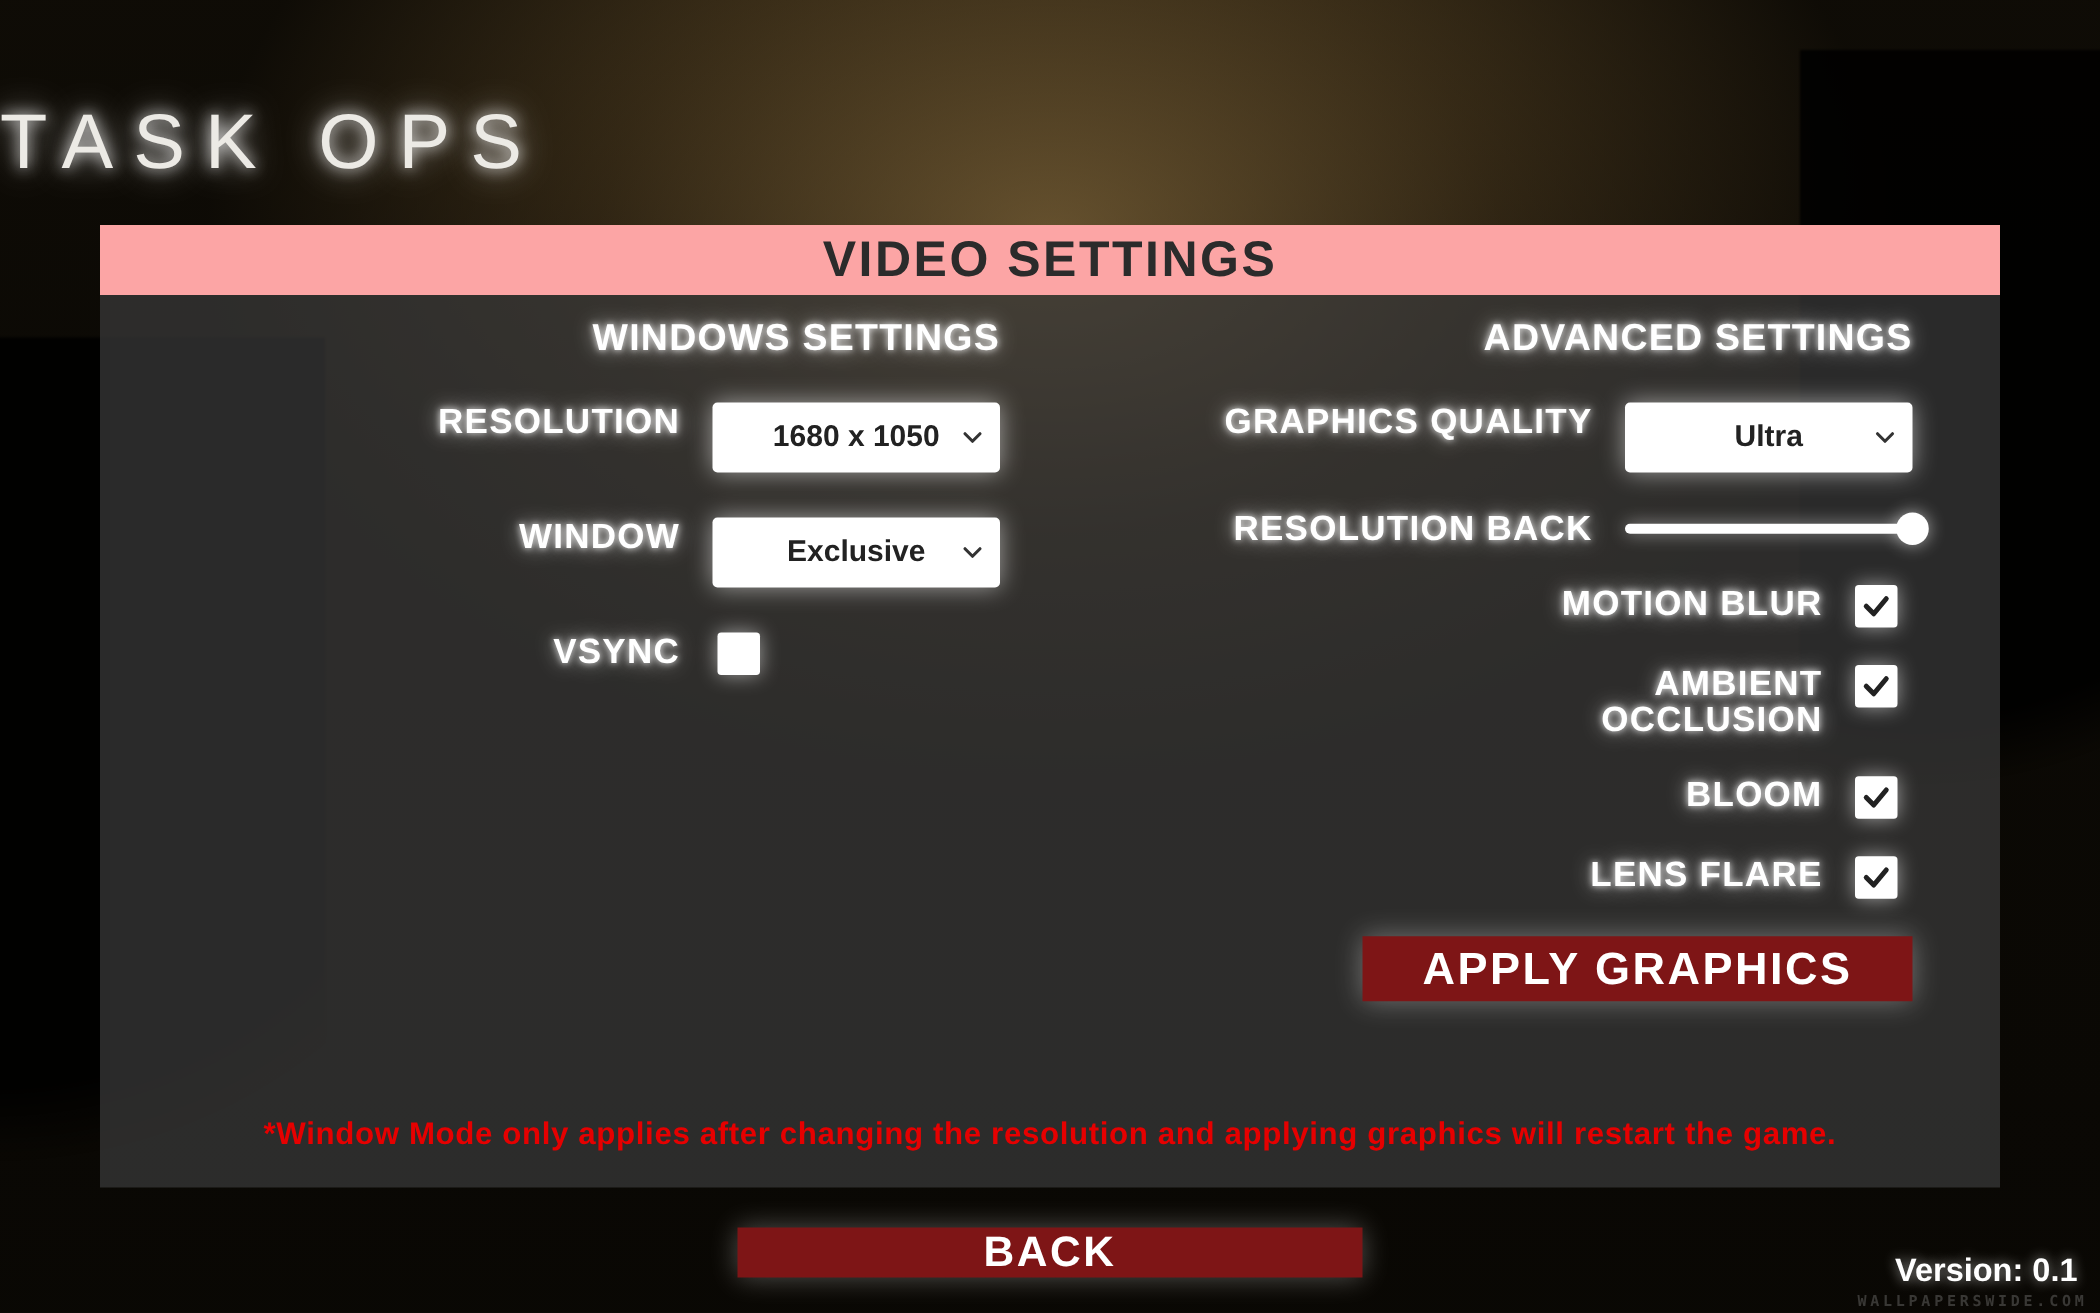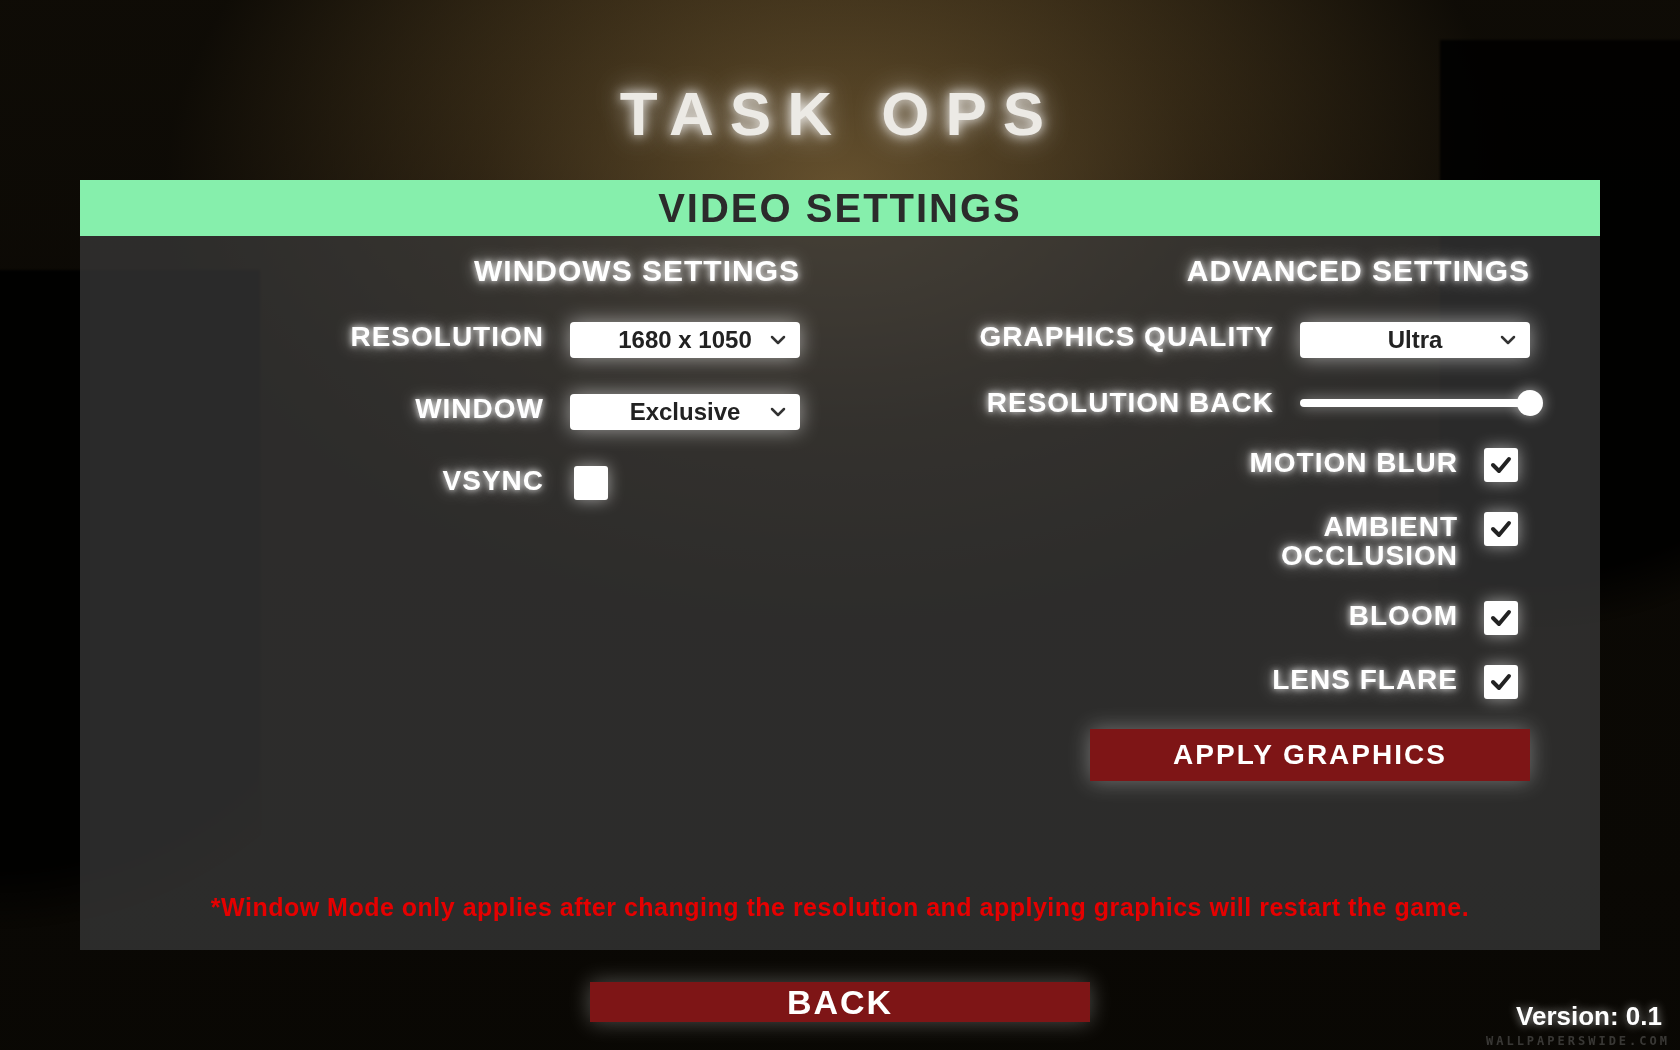--- a/index.html
+++ b/index.html
@@ -20,38 +20,38 @@
     position: absolute; bottom: 0; width: 380px; height: 780px;
     background: radial-gradient(circle at 30% 30%, rgba(0,0,0,0.9) 0 60%, transparent 70%);
     filter: blur(1px);
     opacity: 0.95;
   }
   .trees-l { left: -120px; }
   .trees-r { right: -80px; width: 320px; height: 700px; top: 40px; bottom: auto; }
 
   .title {
     position: absolute; top: 78px; left: 0; right: 0;
-    text-align: center;
+    text-align: left;
     color: #eceae5;
     font-size: 62px;
-    font-weight: 700;
+    font-weight: 400;
     letter-spacing: 16px;
     font-stretch: condensed;
     text-shadow: 0 0 28px rgba(255,255,255,0.7), 0 0 12px rgba(255,255,255,0.9);
     font-family: "Eurostile", "Arial Black", Arial, sans-serif;
   }
 
   .panel {
     position: absolute;
     left: 80px; right: 80px; top: 180px; bottom: 100px;
     background: rgba(58,58,58,0.72);
   }
   .panel-header {
     height: 56px;
-    background: #86efac;
+    background: #fca5a5;
     display: flex; align-items: center; justify-content: center;
   }
   .panel-header span {
     color: #2b2b2b;
     font-size: 40px;
     font-weight: 800;
     letter-spacing: 2px;
   }
 
   .cols {
@@ -84,21 +84,21 @@
     font-size: 28px;
     font-weight: 800;
     text-align: right;
     letter-spacing: 1px;
     text-shadow: 0 0 16px rgba(255,255,255,0.7), 0 0 6px rgba(255,255,255,0.9);
     line-height: 1.05;
   }
   .row .ctrl { width: 230px; display:flex; align-items:center; }
 
   .select {
-    width: 230px; height: 36px;
+    width: 230px; height: 56px;
     background: #fff;
     border-radius: 4px;
     display: flex; align-items: center; justify-content: center;
     position: relative;
     box-shadow: 0 0 20px rgba(255,255,255,0.55);
     cursor: pointer;
   }
   .select span {
     color: #222;
     font-size: 24px;
@@ -130,21 +130,21 @@
   .slider .thumb {
     position: absolute; right: 0; top: 50%; transform: translate(0,-50%);
     width: 26px; height: 26px; border-radius: 50%; background: #fff;
     box-shadow: 0 0 14px rgba(255,255,255,0.6);
   }
 
   .apply-btn {
     width: 440px; height: 52px;
     background: #7e1516;
     color: #fff;
-    font-size: 28px;
+    font-size: 36px;
     font-weight: 800;
     letter-spacing: 2px;
     display:flex; align-items:center; justify-content:center;
     margin-left: auto;
     cursor: pointer;
     box-shadow: 0 0 22px rgba(255,255,255,0.35);
   }
 
   .note {
     position: absolute;

